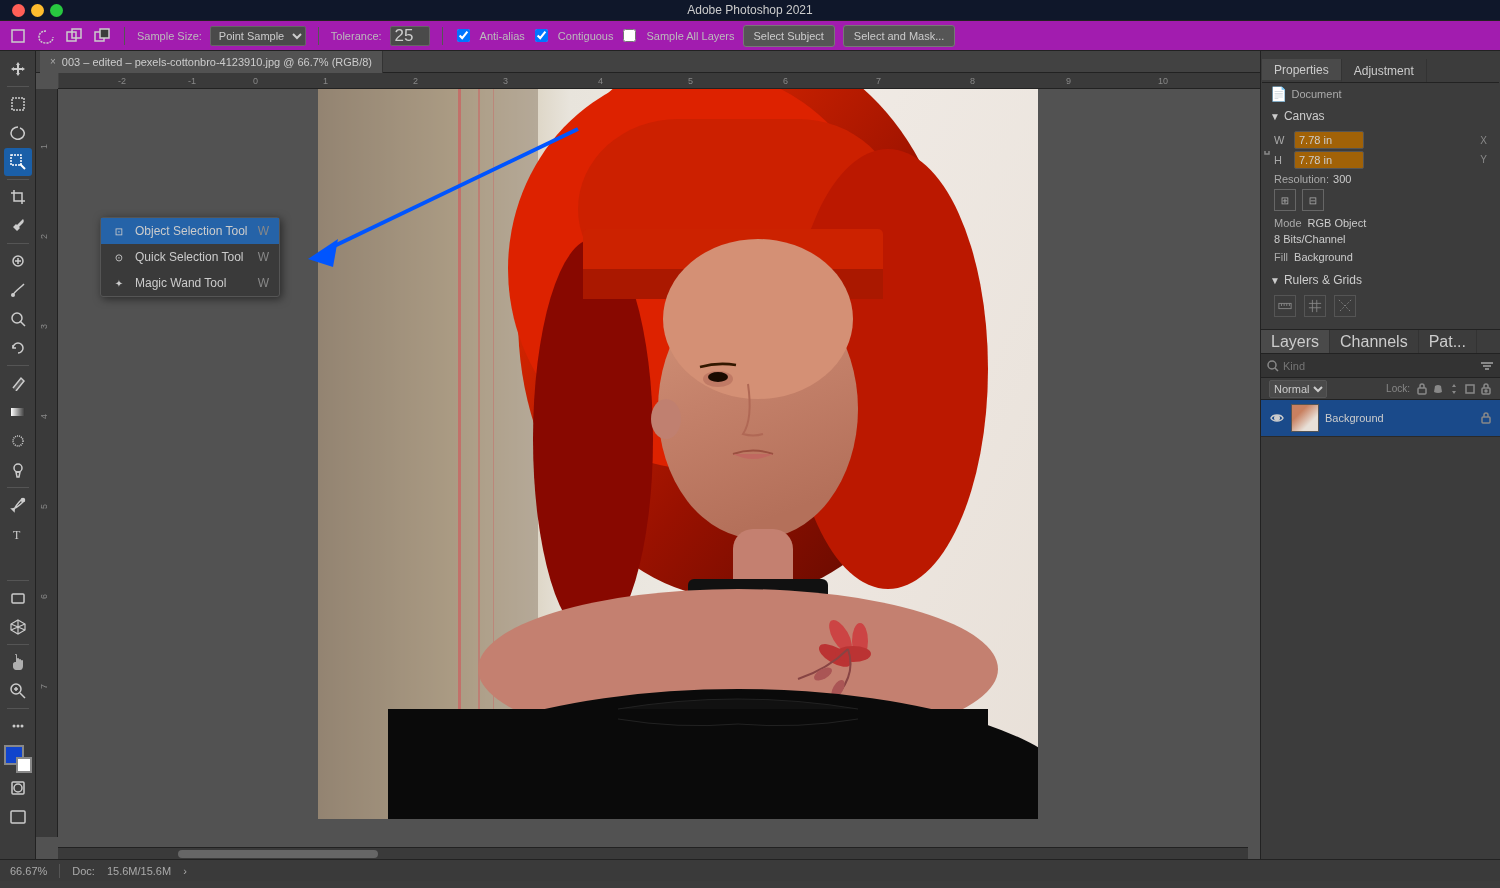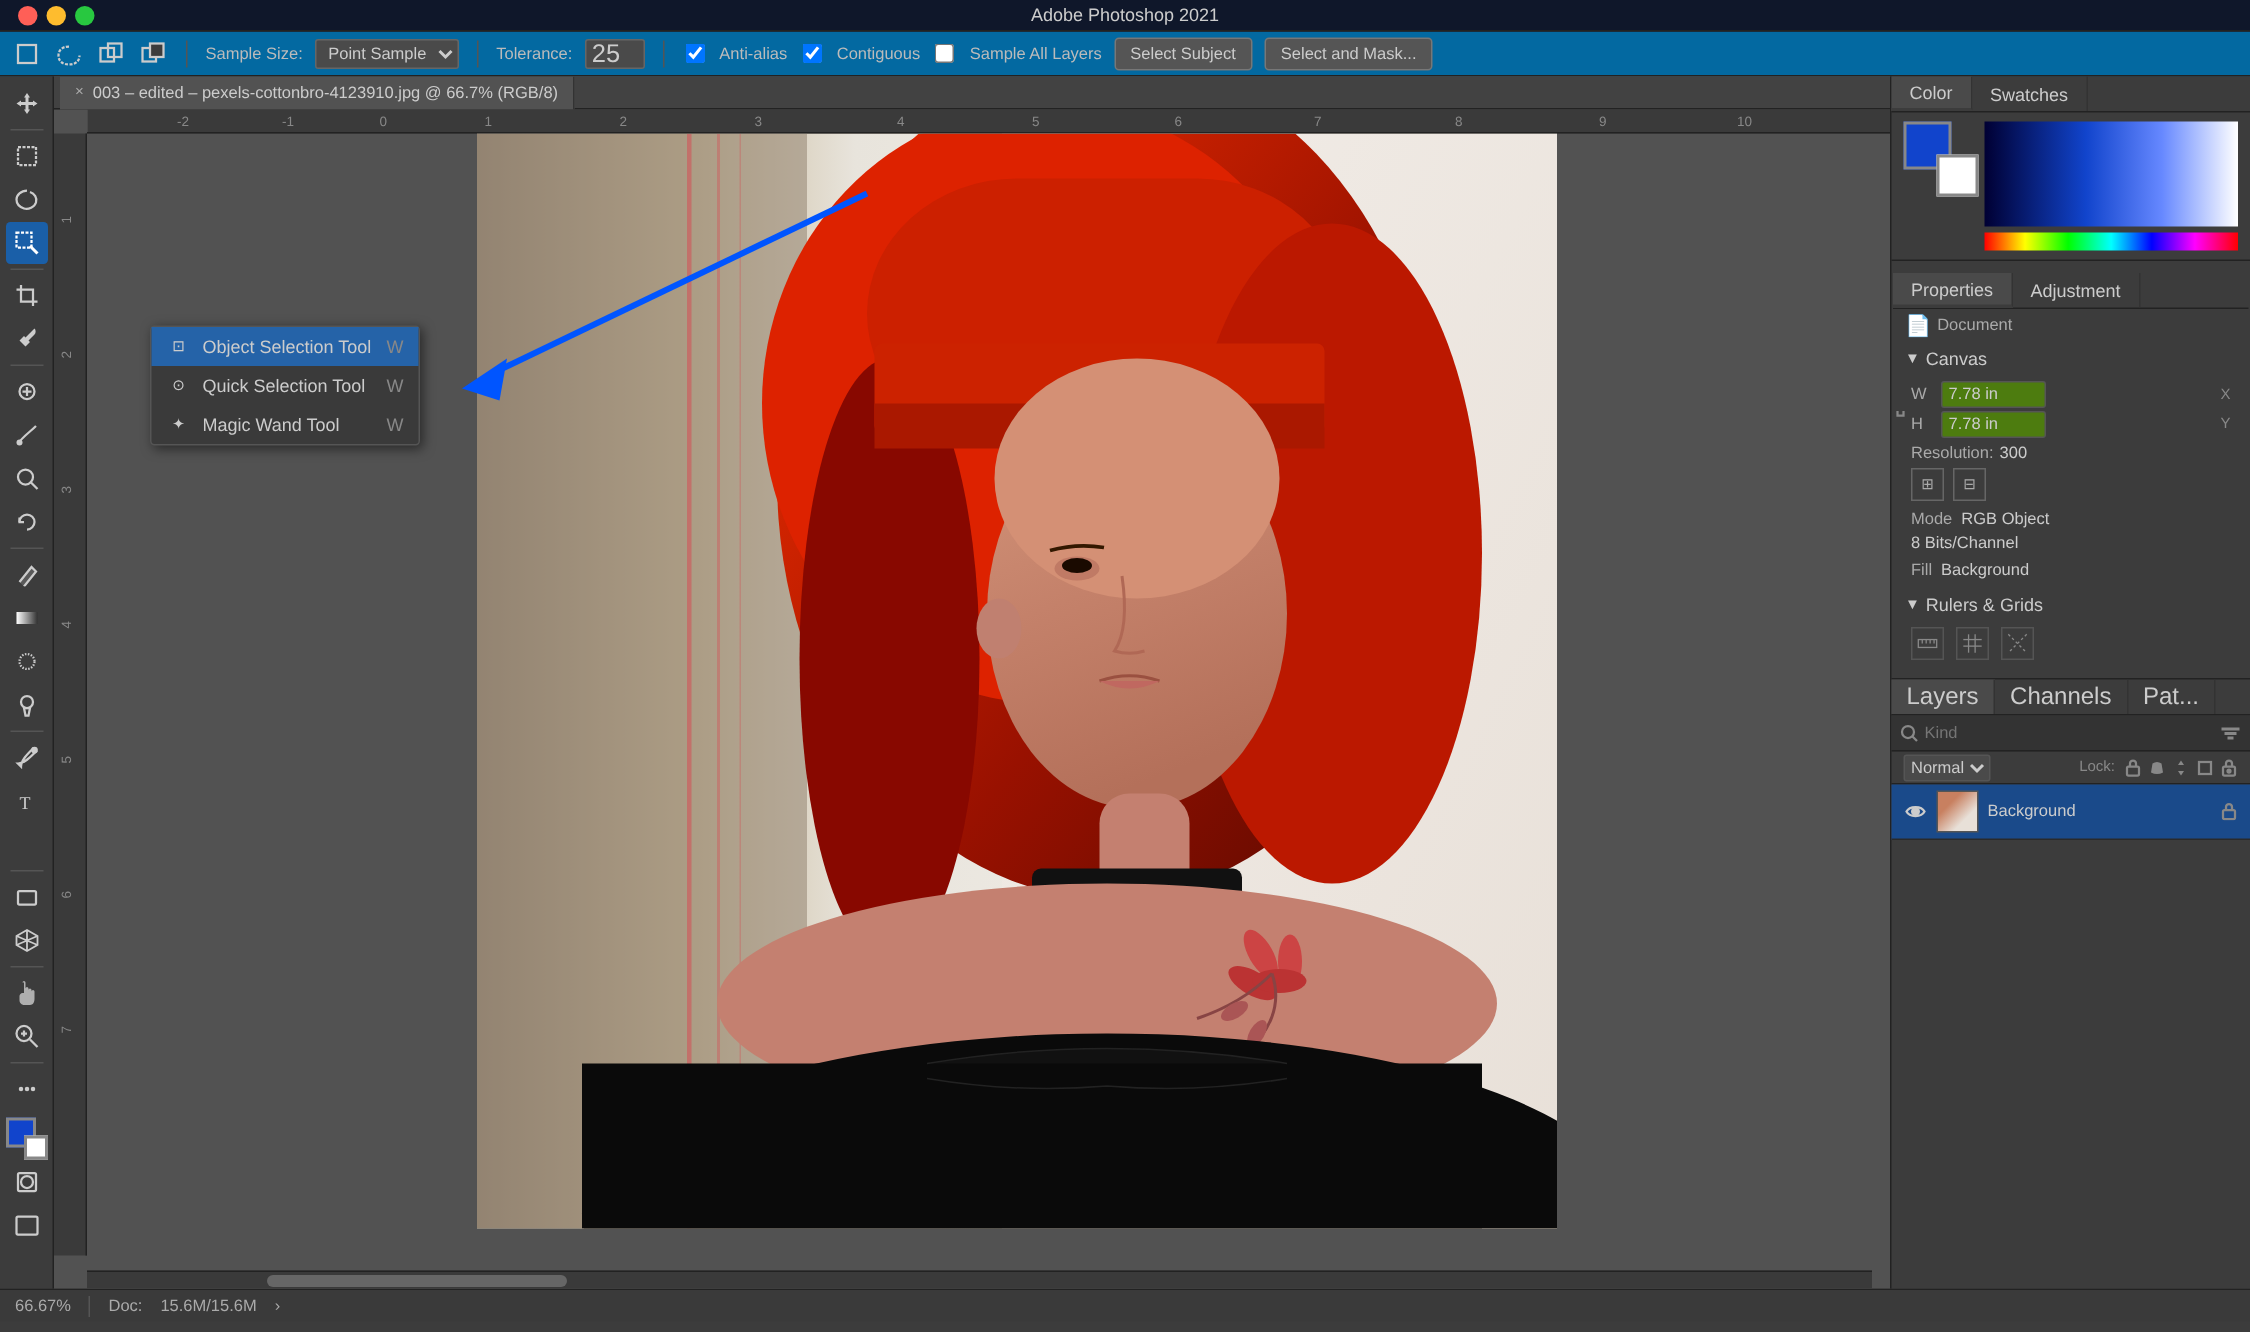--- a/index.html
+++ b/index.html
@@ -14,21 +14,21 @@
     }
     #titlebar .traffic-lights { position: absolute; left: 12px; display: flex; gap: 6px; }
     .tl { width: 13px; height: 13px; border-radius: 50%; }
     .tl.red { background: #ff5f57; }
     .tl.yellow { background: #febc2e; }
     .tl.green { background: #28c840; }
     #titlebar .title { font-size: 12px; color: #ccc; }
 
     
     #optionsbar {
-      width: 100%; height: 30px; background: #0369a1;
+      width: 100%; height: 30px; background: #a21caf;
       display: flex; align-items: center; padding: 0 8px; gap: 8px;
       border-bottom: 1px solid #222;
     }
     .opt-icon { width: 20px; height: 20px; display: flex; align-items: center; justify-content: center; }
     .opt-sep { width: 1px; height: 18px; background: #555; margin: 0 4px; }
     .opt-label { color: #bbb; font-size: 11px; }
     .opt-select {
       background: #4a4a4a; border: 1px solid #666; color: #ccc;
       font-size: 11px; padding: 2px 4px; border-radius: 2px; height: 20px;
     }
@@ -134,21 +134,21 @@
     #props-panel {
       border-bottom: 1px solid #222; padding: 8px 1px;
     }
     .panel-header {
       display: flex; align-items: center; padding: 4px 8px; font-size: 12px; color: #ccc;
       cursor: pointer;
     }
     .panel-header .chevron { margin-right: 4px; font-size: 10px; }
     .panel-section { padding: 4px 12px; }
     .prop-input {
-      background: #4d7c0f; border: 1px solid #555; color: #ccc;
+      background: #a16207; border: 1px solid #555; color: #ccc;
       width: 70px; height: 18px; font-size: 11px; padding: 0 4px; border-radius: 2px;
     }
 
     
     #layers-panel { flex: 1; display: flex; flex-direction: column; }
     .layers-tabs { display: flex; height: 24px; border-bottom: 1px solid #222; }
     .layers-tab {
       padding: 0 10px; display: flex; align-items: center; font-size: 16px;
       cursor: pointer; color: #ccc; border-right: 1px solid #333;
     }
@@ -595,39 +595,20 @@
     </div>
 
     <div id="scroll-h">
       <div class="scroll-thumb"></div>
     </div>
 
   </div>
 
   <div id="right-panel">
 
-    <div id="color-panel">
-      <div class="panel-tabs">
-        <div class="panel-tab active">Color</div>
-        <div class="panel-tab">Swatches</div>
-      </div>
-
-      <div style="padding: 6px 8px; display: flex; align-items: flex-start; gap: 0;">
-
-        <div style="position:relative; width:50px; height:50px; flex-shrink:0;">
-          <div style="width:32px;height:32px;background:#1144cc;border:2px solid #888;position:absolute;top:0;left:0;cursor:pointer;"></div>
-          <div style="width:28px;height:28px;background:#ffffff;border:2px solid #888;position:absolute;bottom:0;right:0;cursor:pointer;"></div>
-        </div>
-
-        <div style="flex:1; margin-left:4px;">
-          <div style="width:100%; height:70px; background: linear-gradient(to right, #000033 0%, #1144cc 40%, #6688ff 70%, #ffffff 100%); margin-bottom:4px;"></div>
-          <div style="width:100%; height:12px; background: linear-gradient(to right, #f00 0%, #ff0 16%, #0f0 33%, #0ff 50%, #00f 66%, #f0f 83%, #f00 100%);"></div>
-        </div>
-      </div>
-    </div>
 
     <div id="props-panel">
       <div class="panel-tabs">
         <div class="panel-tab active">Properties</div>
         <div class="panel-tab">Adjustment</div>
       </div>
 
       <div style="display:flex; align-items:center; padding: 3px 8px; font-size:11px; color:#aaa;">
         <span style="font-size:14px; margin-right:4px;">📄</span>
         <span>Document</span>

